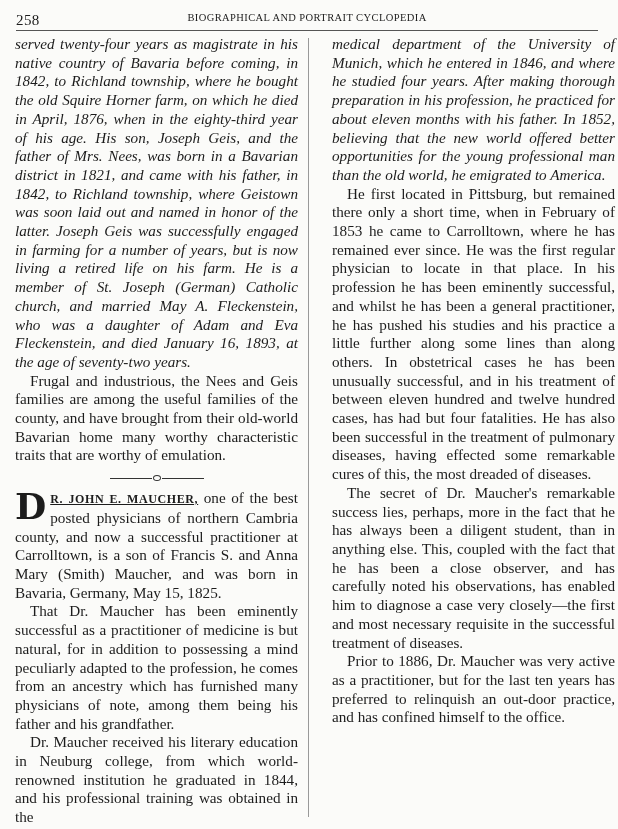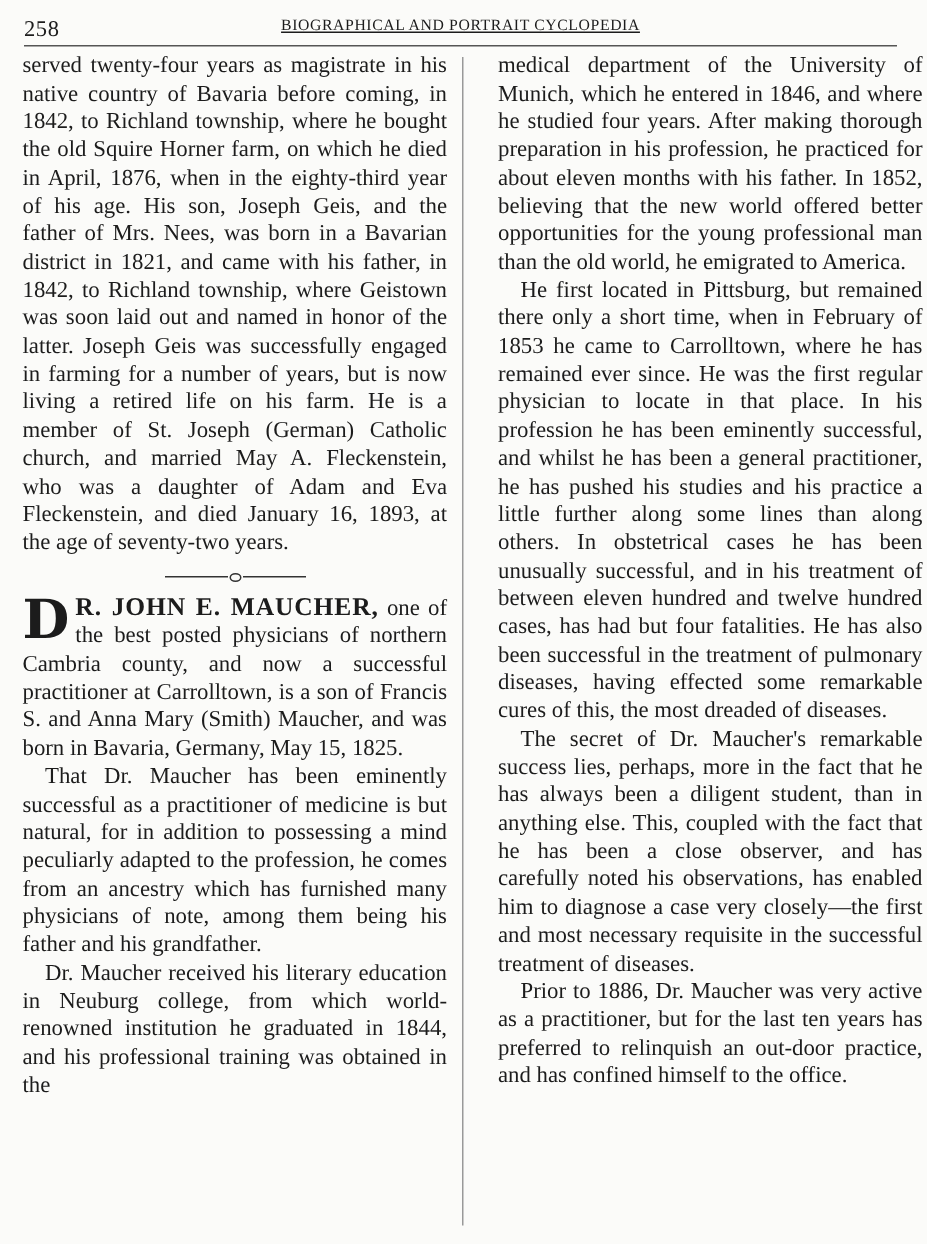--- a/index.html
+++ b/index.html
@@ -8,66 +8,67 @@
     background: #fbfbf9;
     font-family: "Liberation Serif", "DejaVu Serif", serif;
     color: #1c1c1c;
     position: relative;
   }
   .header {
     position: absolute; left: 16px; top: 9px; width: 582px; height: 18px;
     font-size: 10.5px; letter-spacing: 0.4px;
   }
   .page-num { position: absolute; left: 0; top: 3px; font-size: 15px; }
-  .running-title { position: absolute; left: 0; right: 0; top: 3px; text-align: center; text-decoration: underline; }
+  .running-title { position: absolute; left: 0; right: 0; top: 3px; text-align: center; }
   .rule {
     position: absolute; left: 16px; top: 30px; width: 582px; height: 0;
     border-top: 1px solid #555;
   }
   .col-divider {
     position: absolute; left: 308px; top: 38px; width: 0; height: 779px;
     border-left: 1px solid #999;
   }
   .col {
     position: absolute; top: 35px;
     font-size: 15.2px; line-height: 18.7px;
     text-align: justify;
   }
   .col.left { left: 15px; width: 283px; }
   .col.right { left: 332px; width: 283px; }
   .col p { margin: 0; text-indent: 15px; }
-  .col p.cont { text-indent: 0; }
+  .col p.cont { text-indent: 0; font-style: italic; }
   .separator {
     display: flex; align-items: center; justify-content: center;
     height: 22px; margin: 2px 0 0 0;
   }
   .separator .line { width: 42px; height: 0; border-top: 1px solid #333; }
   .separator .dot {
     width: 6px; height: 4px; border: 1px solid #333; border-radius: 50%;
     margin: 0 1px;
   }
   .drop-cap {
     float: left; font-family: "DejaVu Serif", serif; font-weight: bold;
     font-size: 36px; line-height: 30px; margin: 2px 4px 0 0; height: 32px;
   }
-  .name { font-weight: bold; letter-spacing: 0.6px; font-size: 17px; }
+  .name { font-weight: bold; letter-spacing: 0.6px; font-size: 12px; text-decoration: underline; }
   .first-para { text-indent: 0 !important; }
 </style>
 </head>
 <body>
 
 <div class="header">
   <span class="page-num">258</span>
   <div class="running-title">BIOGRAPHICAL AND PORTRAIT CYCLOPEDIA</div>
 </div>
 <div class="rule"></div>
 <div class="col-divider"></div>
 
 <div class="col left">
   <p class="cont">served twenty-four years as magistrate in his native country of Bavaria before coming, in 1842, to Richland township, where he bought the old Squire Horner farm, on which he died in April, 1876, when in the eighty-third year of his age.  His son, Joseph Geis, and the father of Mrs. Nees, was born in a Bavarian district in 1821, and came with his father, in 1842, to Richland township, where Geistown was soon laid out and named in honor of the latter. Joseph Geis was successfully engaged in farming for a number of years, but is now living a retired life on his farm.  He is a member of St. Joseph (German) Catholic church, and married May A. Fleckenstein, who was a daughter of Adam and Eva Fleckenstein, and died January 16, 1893, at the age of seventy-two years.</p>
+  <p>Frugal and industrious, the Nees and Geis families are among the useful families of the county, and have brought from their old-world Bavarian home many worthy characteristic traits that are worthy of emulation.</p>
   <div class="separator">
     <span class="line"></span>
     <span class="dot"></span>
     <span class="line"></span>
   </div>
   <p class="first-para">
     <span class="drop-cap">D</span><span class="name">R. JOHN E. MAUCHER,</span><span> one of the best posted physicians of northern Cambria county, and now a successful practitioner at Carrolltown, is a son of Francis S. and Anna Mary (Smith) Maucher, and was born in Bavaria, Germany, May 15, 1825.</span>
   </p>
   <p>That Dr. Maucher has been eminently successful as a practitioner of medicine is but natural, for in addition to possessing a mind peculiarly adapted to the profession, he comes from an ancestry which has furnished many physicians of note, among them being his father and his grandfather.</p>
   <p>Dr. Maucher received his literary education in Neuburg college, from which world-renowned institution he graduated in 1844, and his professional training was obtained in the</p>

